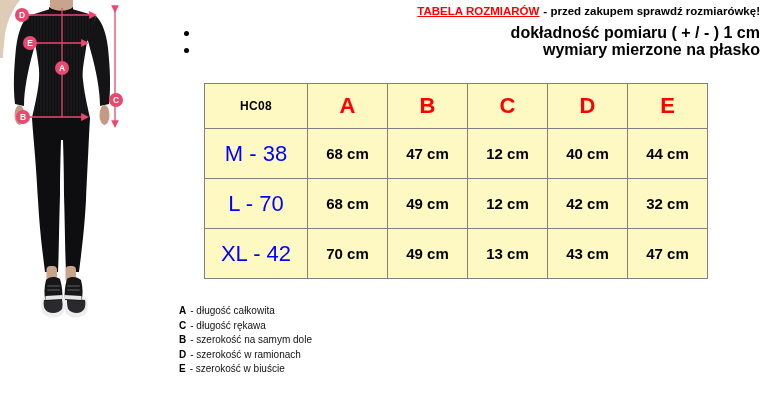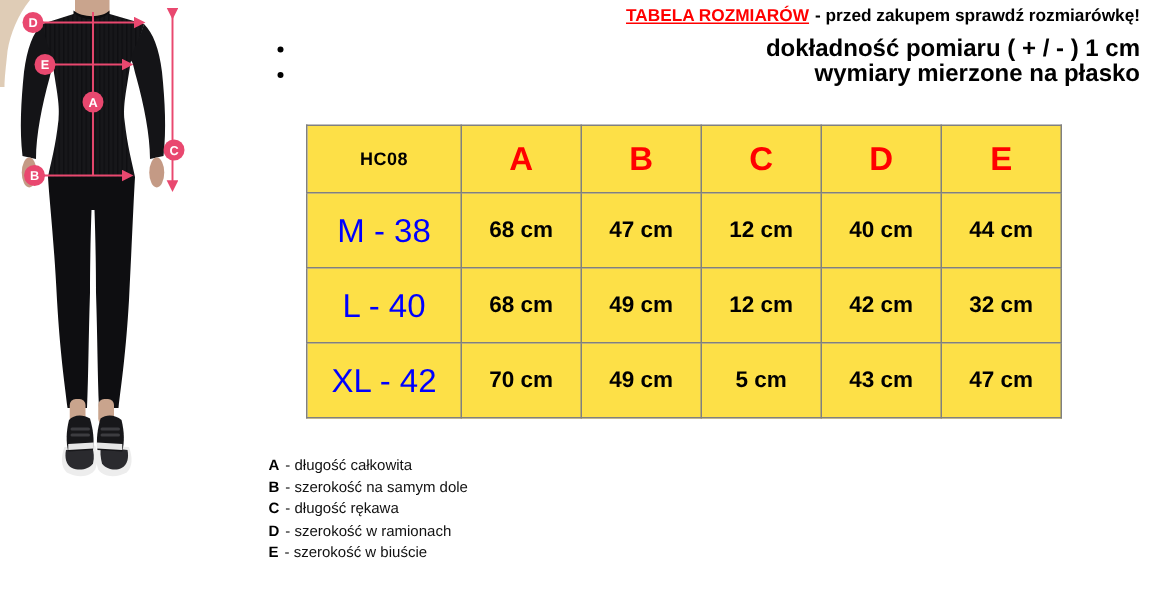--- a/index.html
+++ b/index.html
@@ -33,21 +33,21 @@
   .bullets li { margin-bottom: 2px; }
 
   
   .size-table {
     position: absolute; left: 204px; top: 83px;
     border-collapse: collapse; table-layout: fixed;
   }
   .size-table th, .size-table td {
     border: 1px solid var(--table_border, #808080);
     text-align: center; vertical-align: middle; padding: 0;
-    background: #fde047;
+    background: #fef9c3;
   }
   .size-table thead tr { height: 45px; }
   .size-table tbody tr { height: 50px; }
   .cell-code   { font-size: 12px; font-weight: bold; color: #000; letter-spacing: .3px; }
   .cell-letter { font-size: 22px; font-weight: bold; color: var(--accent_red, #ff0000); }
   .cell-size   { font-size: 22px; font-weight: normal; color: var(--accent_blue, #0000ff); }
   .cell-val    { font-size: 15px; font-weight: bold; color: #000; }
 
   
   .legend { position: absolute; left: 179px; top: 304px; font-size: 10px; color: #111; }
@@ -171,49 +171,49 @@
     <tbody>
       <tr>
         <td class="cell-size">M - 38</td>
         <td class="cell-val">68 cm</td>
         <td class="cell-val">47 cm</td>
         <td class="cell-val">12 cm</td>
         <td class="cell-val">40 cm</td>
         <td class="cell-val">44 cm</td>
       </tr>
       <tr>
-        <td class="cell-size">L - 40</td>
+        <td class="cell-size">L - 70</td>
         <td class="cell-val">68 cm</td>
         <td class="cell-val">49 cm</td>
         <td class="cell-val">12 cm</td>
         <td class="cell-val">42 cm</td>
         <td class="cell-val">32 cm</td>
       </tr>
       <tr>
         <td class="cell-size">XL - 42</td>
         <td class="cell-val">70 cm</td>
         <td class="cell-val">49 cm</td>
-        <td class="cell-val">5 cm</td>
+        <td class="cell-val">13 cm</td>
         <td class="cell-val">43 cm</td>
         <td class="cell-val">47 cm</td>
       </tr>
     </tbody>
   </table>
 
   <div class="legend">
     <div class="legend-row">
       <span class="legend-letter">A</span><span class="legend-text">- długość całkowita</span>
     </div>
     <div class="legend-row">
+      <span class="legend-letter">C</span><span class="legend-text">- długość rękawa</span>
+    </div>
+    <div class="legend-row">
       <span class="legend-letter">B</span><span class="legend-text">- szerokość na samym dole</span>
     </div>
     <div class="legend-row">
-      <span class="legend-letter">C</span><span class="legend-text">- długość rękawa</span>
-    </div>
-    <div class="legend-row">
       <span class="legend-letter">D</span><span class="legend-text">- szerokość w ramionach</span>
     </div>
     <div class="legend-row">
       <span class="legend-letter">E</span><span class="legend-text">- szerokość w biuście</span>
     </div>
   </div>
 
 </div>
 
 </body></html>

